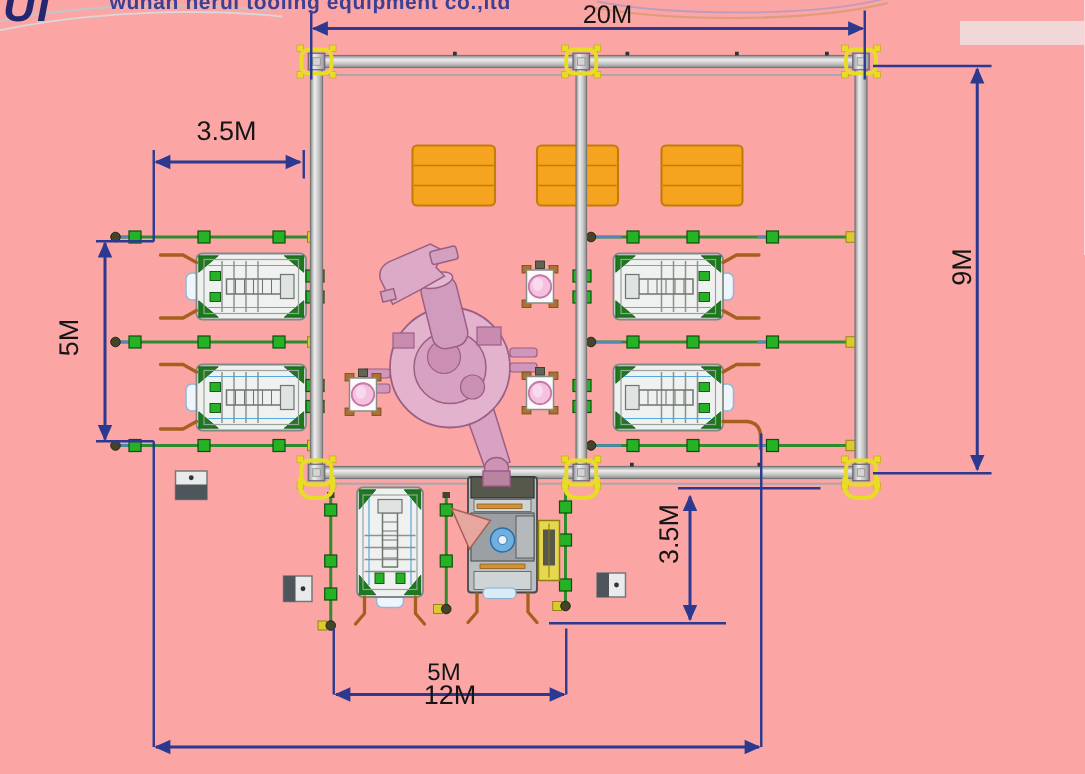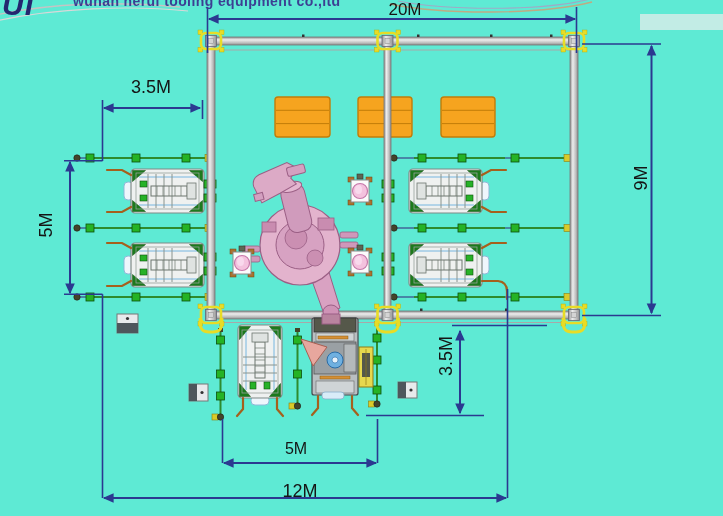--- a/index.html
+++ b/index.html
@@ -1,18 +1,18 @@
 <!DOCTYPE html>
 <html><head>
 <meta charset="utf-8">
 <style>
   html,body { margin:0; padding:0; background:#ffffff; }
   .stage {
     position:relative; width:723px; height:516px; overflow:hidden;
-    background:#5eead4; font-family:"Liberation Sans", sans-serif;
+    background:#fca5a5; font-family:"Liberation Sans", sans-serif;
   }
   .scene { position:absolute; left:0; top:0; }
   .dim-label {
     position:absolute; color:#151515; text-align:center; line-height:1;
     font-size:18px; white-space:nowrap; font-family:"Liberation Sans", sans-serif;
   }
   .rot { transform:rotate(-90deg); }
   .company {
     position:absolute; left:73px; top:-7px; font-size:14px; font-weight:bold;
     letter-spacing:.4px; color:#3c3f93;
@@ -332,14 +332,14 @@
 
   <div class="logo">UI</div>
   <div class="company">wuhan herui tooling equipment co.,ltd</div>
 
   <div class="dim-label" style="left:375px; top:1px; width:60px; font-size:17px;">20M</div>
   <div class="dim-label rot" style="left:611px; top:169px; width:60px;">9M</div>
   <div class="dim-label" style="left:116px; top:78px; width:70px;">3.5M</div>
   <div class="dim-label rot" style="left:16px; top:216px; width:60px;">5M</div>
   <div class="dim-label rot" style="left:416px; top:347px; width:60px;">3.5M</div>
   <div class="dim-label" style="left:266px; top:441px; width:60px; font-size:16px;">5M</div>
-  <div class="dim-label" style="left:265px; top:482px; width:70px;">12M</div>
+  <div class="dim-label" style="left:265px; top:454px; width:70px;">12M</div>
 </div>
 
 </body></html>

